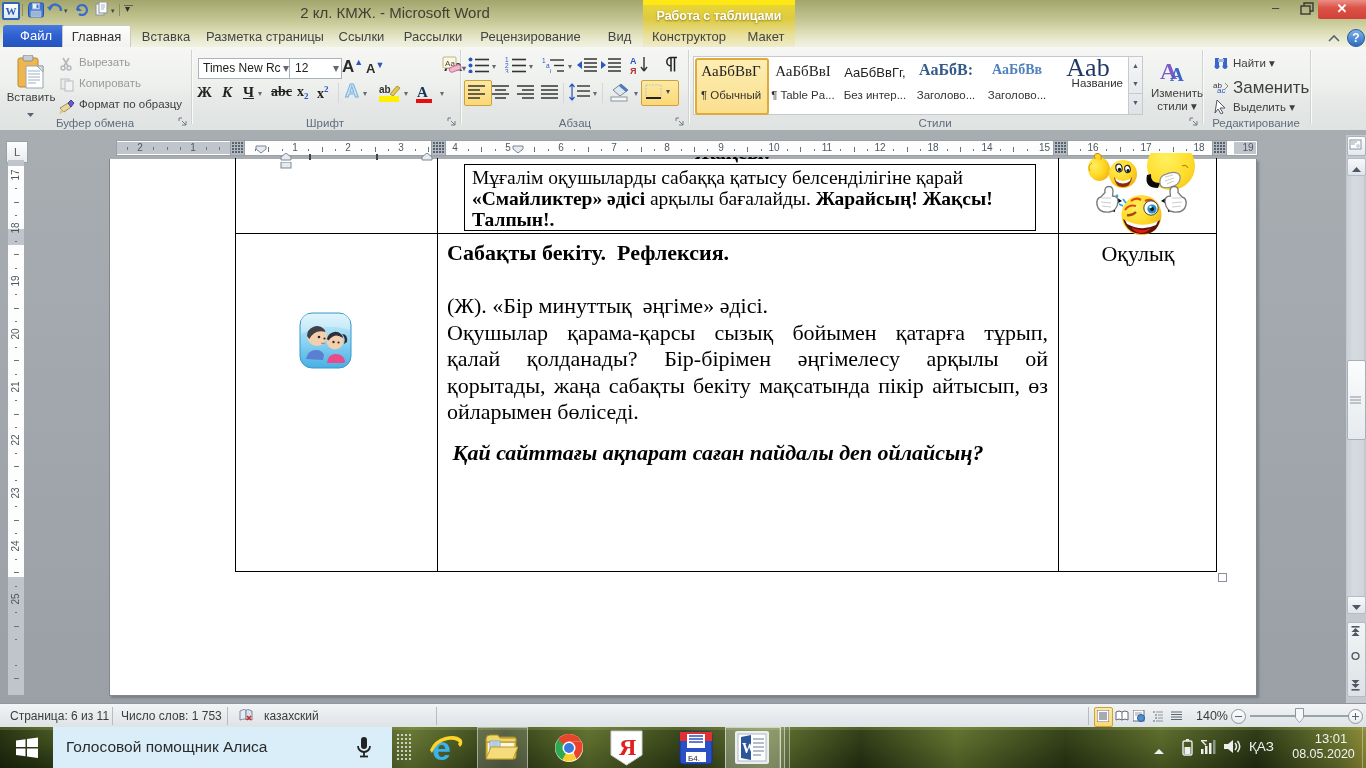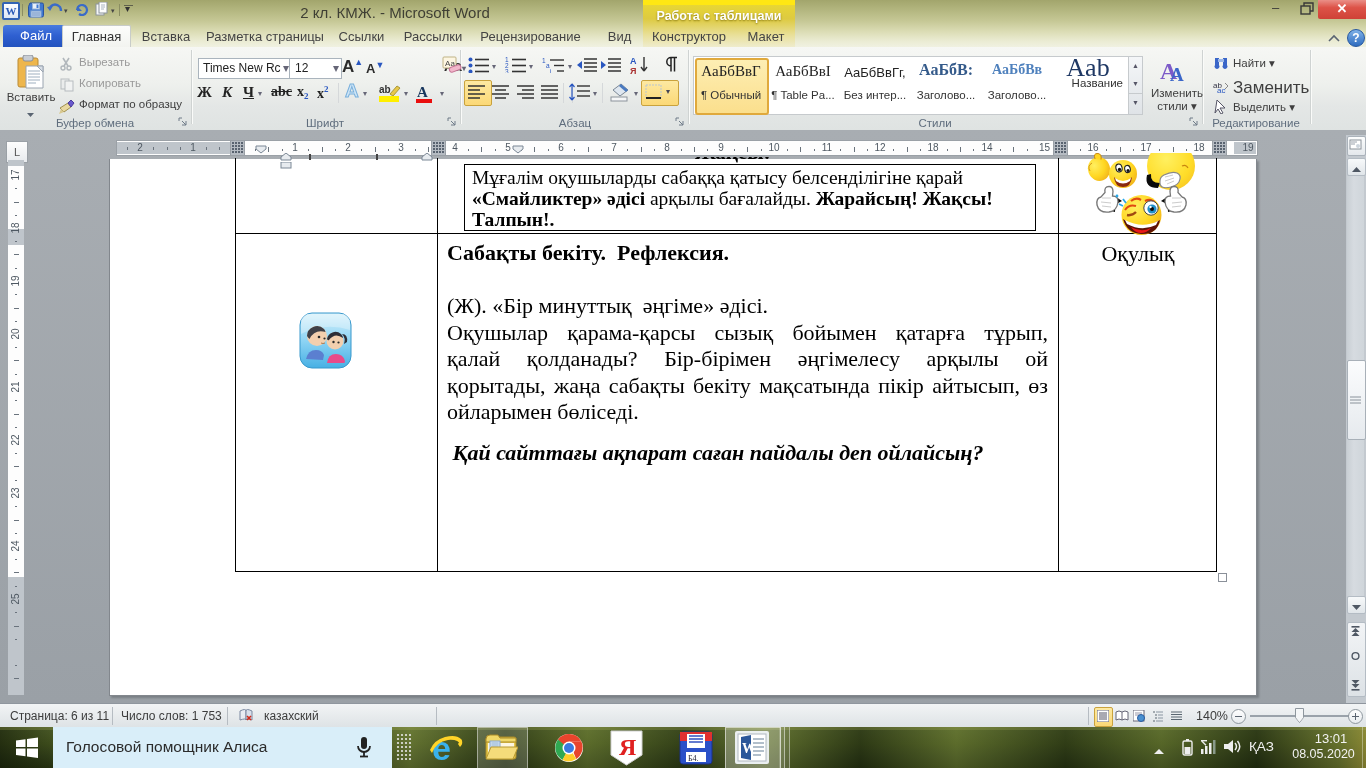--- a/index.html
+++ b/index.html
@@ -906,21 +906,21 @@
    <path d="M7 9.5 a14 14 0 0 0 4.5 20.5 l6.5 -11z" fill="#30a852"></path>
    <path d="M11.5 30 a14 14 0 0 0 13.7 -1 l-7.2 -12z" fill="#ffcd28"></path>
    <path d="M25.2 29 a14 14 0 0 0 5 -17.8z" fill="#30a852" opacity="0"></path>
    <circle cx="18" cy="18" r="6.5" fill="#fff"></circle>
         <circle cx="18" cy="18" r="5" fill="#3a7ae0"></circle>
       </svg></div>
  <div class="abs" style="left:607px;top:2px;width:39px;height:38px;"><svg width="39" height="38" viewBox="0 0 39 38">
    <path d="M4 2 h31 v24 l-15.5 10 L4 26z" fill="#fff" stroke="#d0d0d0"></path>
    <text x="12" y="26" font-size="24" font-weight="bold" fill="#e02020" font-family="Liberation Serif">Я</text>
       </svg></div>
- <div class="abs" style="left:678px;top:3px;width:36px;height:36px;font-family:Liberation Serif, serif;"><svg width="36" height="36" viewBox="0 0 36 36">
+ <div class="abs" style="left:678px;top:3px;width:36px;height:36px;"><svg width="36" height="36" viewBox="0 0 36 36">
    <rect x="2" y="2" width="32" height="32" rx="3" fill="#2a50c8" stroke="#1a3088"></rect>
    <rect x="2" y="2" width="32" height="9" fill="#e03030"></rect>
    <rect x="9" y="4" width="18" height="14" fill="#fff"></rect>
    <path d="M11 6h14M11 9h14M11 12h14" stroke="#3050c0" stroke-width="1.6"></path>
    <rect x="8" y="22" width="20" height="10" fill="#fff"></rect>
    <text x="10" y="31" font-size="8" fill="#223">Б4.</text>
       </svg></div>
  <div class="abs" style="left:725px;top:0px;width:54px;height:41px;background:rgba(255,255,255,0.28);border:1px solid rgba(255,255,255,0.55);"></div>
  <div class="abs" style="left:779px;top:0px;width:5px;height:41px;background:rgba(255,255,255,0.18);border-right:1px solid rgba(255,255,255,0.5);"></div>
  <div class="abs" style="left:785px;top:0px;width:4px;height:41px;background:rgba(255,255,255,0.12);border-right:1px solid rgba(255,255,255,0.4);"></div>

